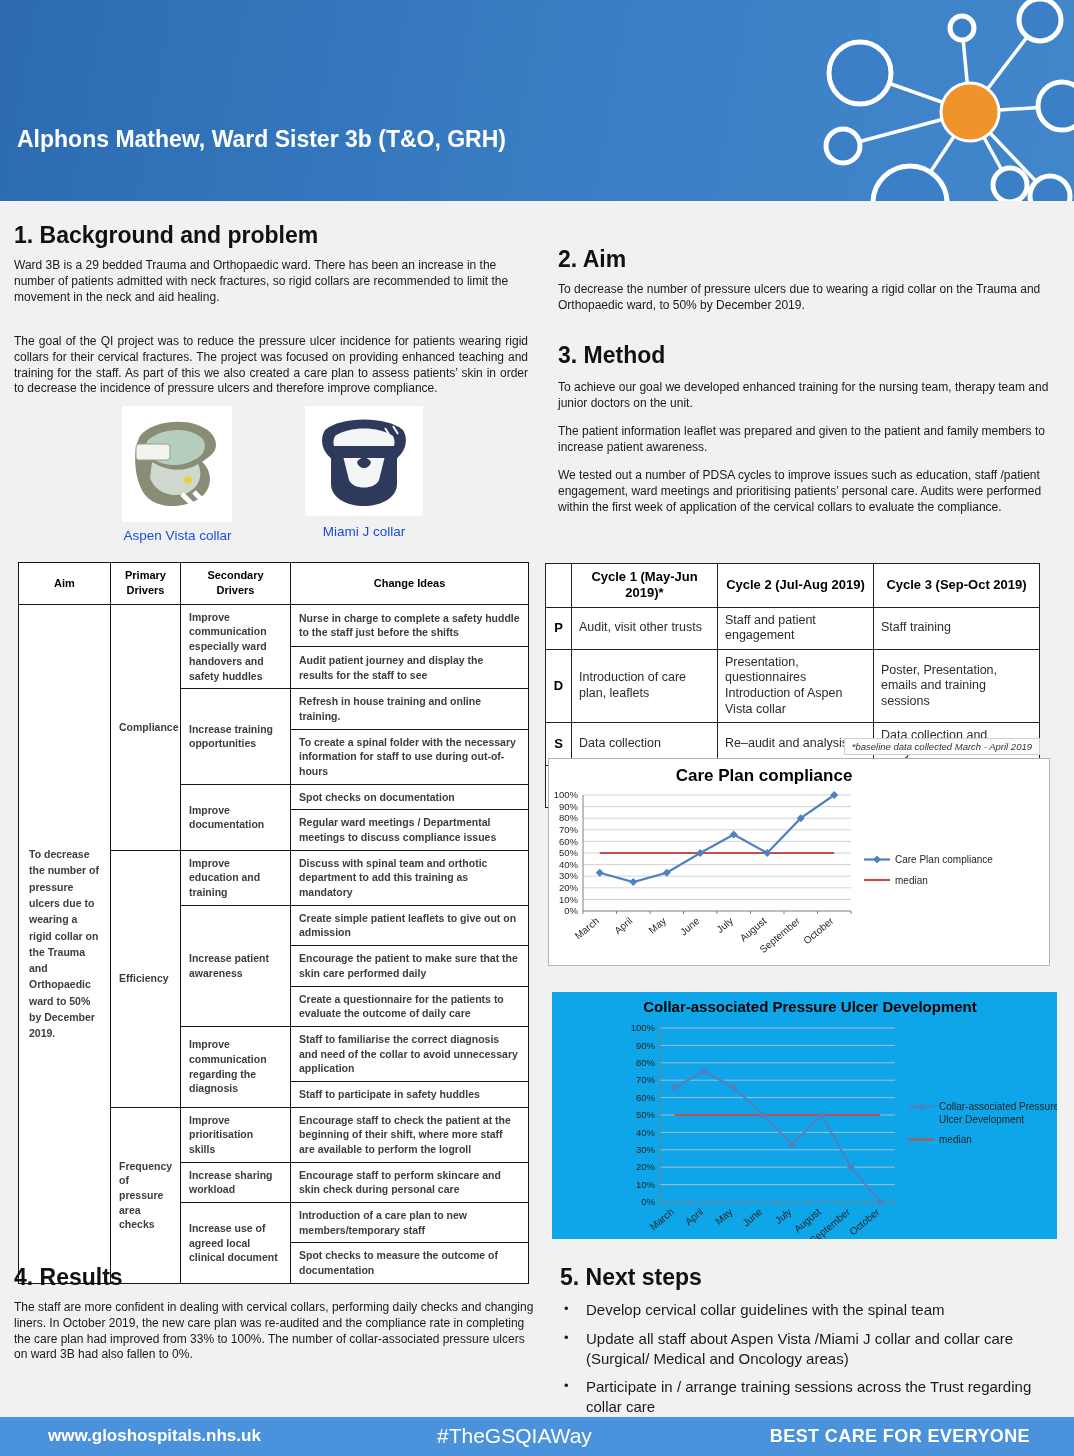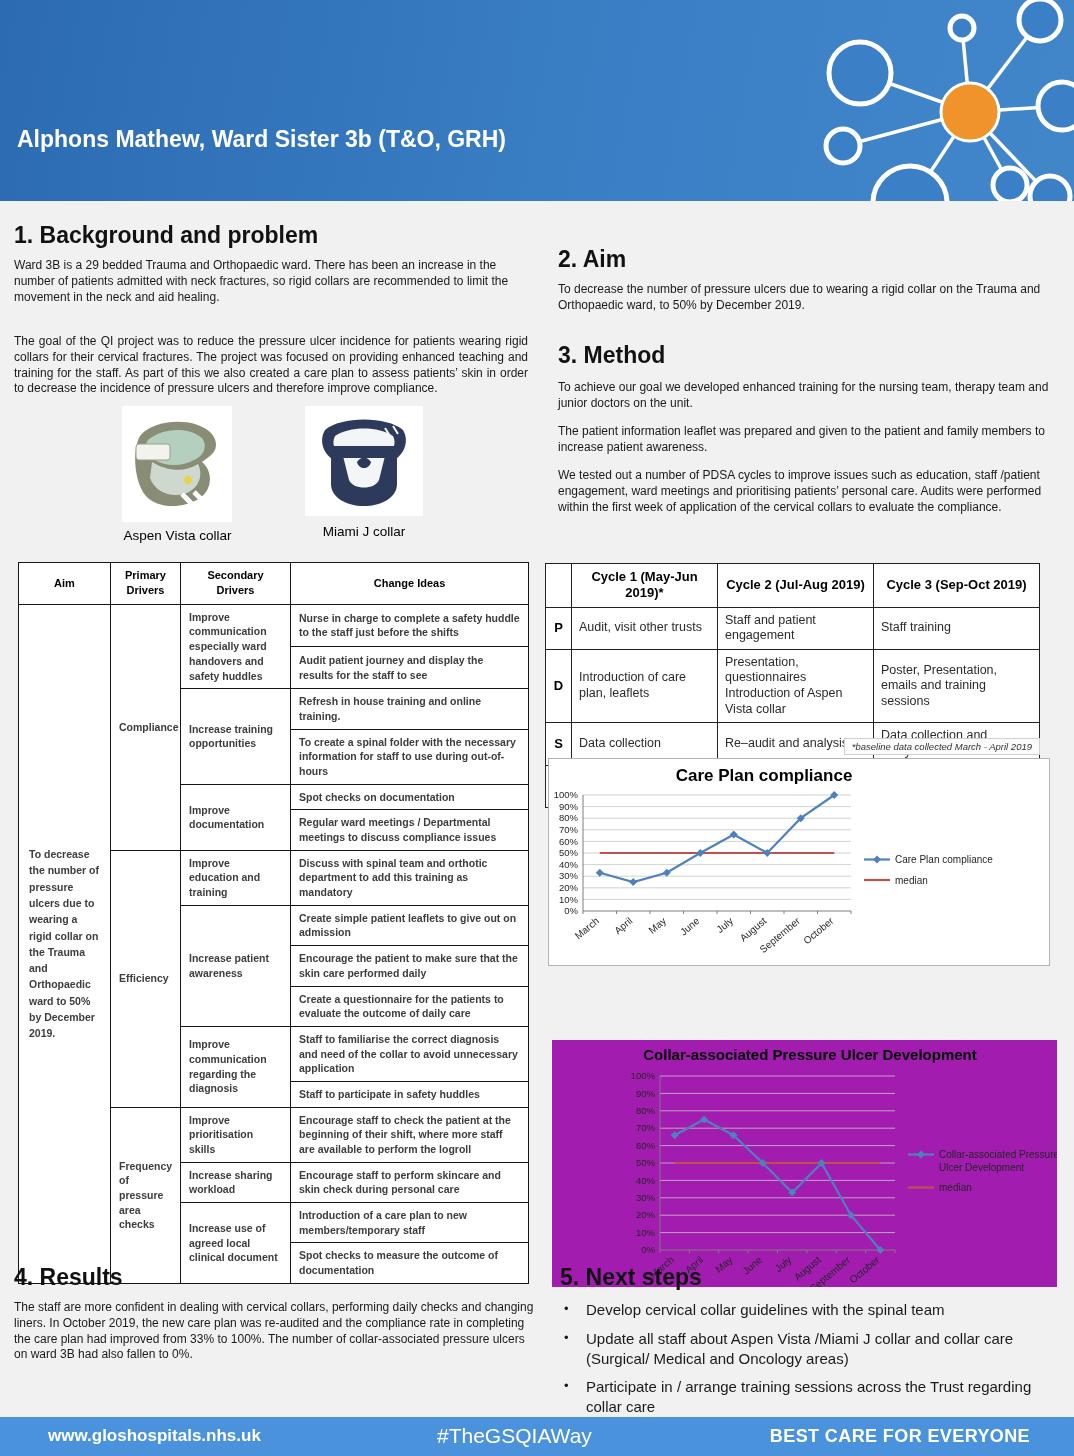--- a/index.html
+++ b/index.html
@@ -13,21 +13,21 @@
     font-size:45px; line-height:1.12; letter-spacing:-0.5px; }
   .header-sub { position:absolute; left:17px; top:126px; color:#ffffff; font-size:23px; font-weight:bold; }
   .network-svg { position:absolute; right:0; top:0; }
 
   
   .h2 { position:absolute; font-size:23px; font-weight:bold; color:#111; }
   .body-text { position:absolute; font-size:12px; line-height:1.32; color:#1a1a1a; }
 
   
   .collar-box { position:absolute; background:#ffffff; }
-  .caption { position:absolute; font-size:13.5px; color:#000000; text-align:center; }
+  .caption { position:absolute; font-size:13.5px; color:#1d4ed8; text-align:center; }
 
   
   .driver-table { position:absolute; left:18px; top:562px; width:510px; height:678px;
     border-collapse:collapse; table-layout:fixed; background:#fff; }
   .driver-table th, .driver-table td { border:1.2px solid #161616; padding:5px 8px;
     font-size:10.5px; line-height:1.4; color:#3d3d3d; font-weight:600; vertical-align:middle; }
   .driver-table th { text-align:center; color:#000; font-weight:bold; font-size:11px; height:30px; }
   .driver-table td.aim-cell { text-align:left; padding:10px; line-height:1.55; }
   .driver-table td.primary-cell { }
   .driver-table td.idea-cell, .driver-table td.secondary-cell { text-align:left; }
@@ -39,21 +39,21 @@
     line-height:1.25; color:#2b2b2b; vertical-align:middle; text-align:left; white-space:pre-line; }
   .pdsa-table th { font-weight:bold; color:#000; text-align:center; font-size:13px; }
   .pdsa-table td.letter { font-weight:bold; color:#000; text-align:center; font-size:13px; }
 
   .footnote { position:absolute; right:34px; top:738px; font-size:9.5px; font-style:italic;
     color:#333; background:#fbfbfb; border:1px solid #cfcfcf; padding:2px 7px; }
 
   
   .chart-box1 { position:absolute; left:548px; top:758px; width:502px; height:208px;
     background:#ffffff; border:1px solid #b3b3b3; }
-  .chart-box2 { position:absolute; left:552px; top:992px; width:505px; height:247px; background:#a21caf;margin-top:48px; }
+  .chart-box2 { position:absolute; left:552px; top:992px; width:505px; height:247px; background:#0ea5e9; }
 
   
   .bullets { position:absolute; left:560px; top:1300px; width:505px; }
   .bullet-row { display:flex; margin-bottom:9px; font-size:15px; line-height:1.32; color:#1a1a1a; }
   .bullet-dot { width:26px; flex:0 0 26px; text-align:left; padding-left:4px; font-size:13px; }
 
   
   .footer { position:absolute; left:0; top:1417px; width:1074px; height:39px; background:#4a92dc;padding-left:24px; }
   .footer-left { position:absolute; left:48px; top:9px; color:#fff; font-weight:bold; font-size:17px; }
   .footer-center { position:absolute; left:437px; top:7px; color:#fff; font-size:21px; }

